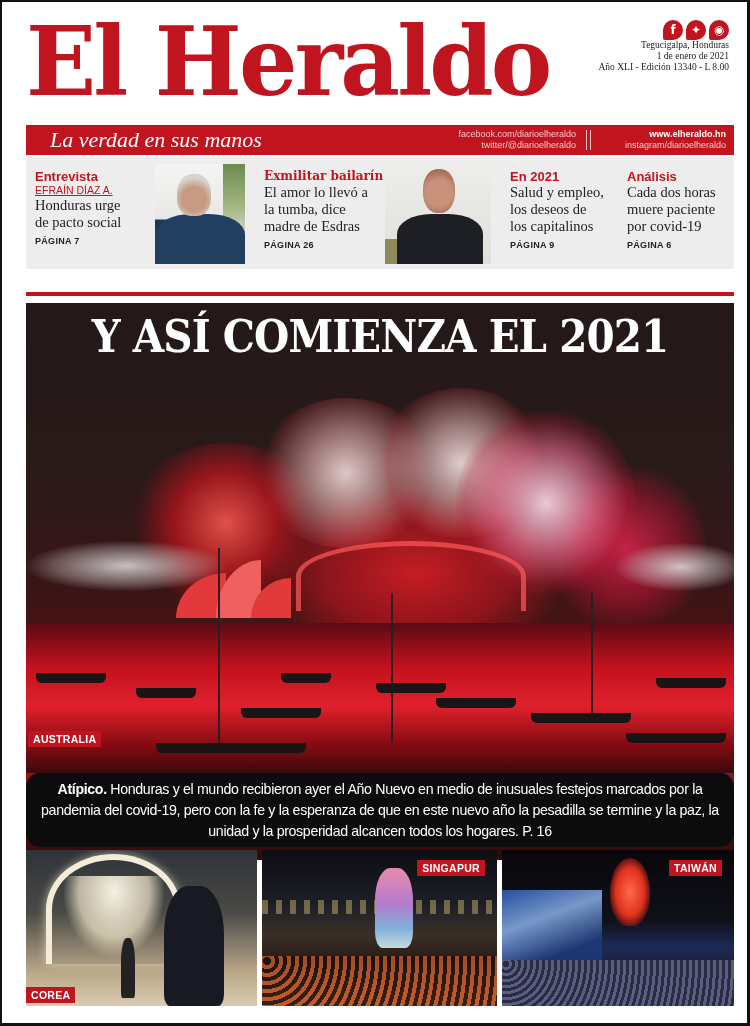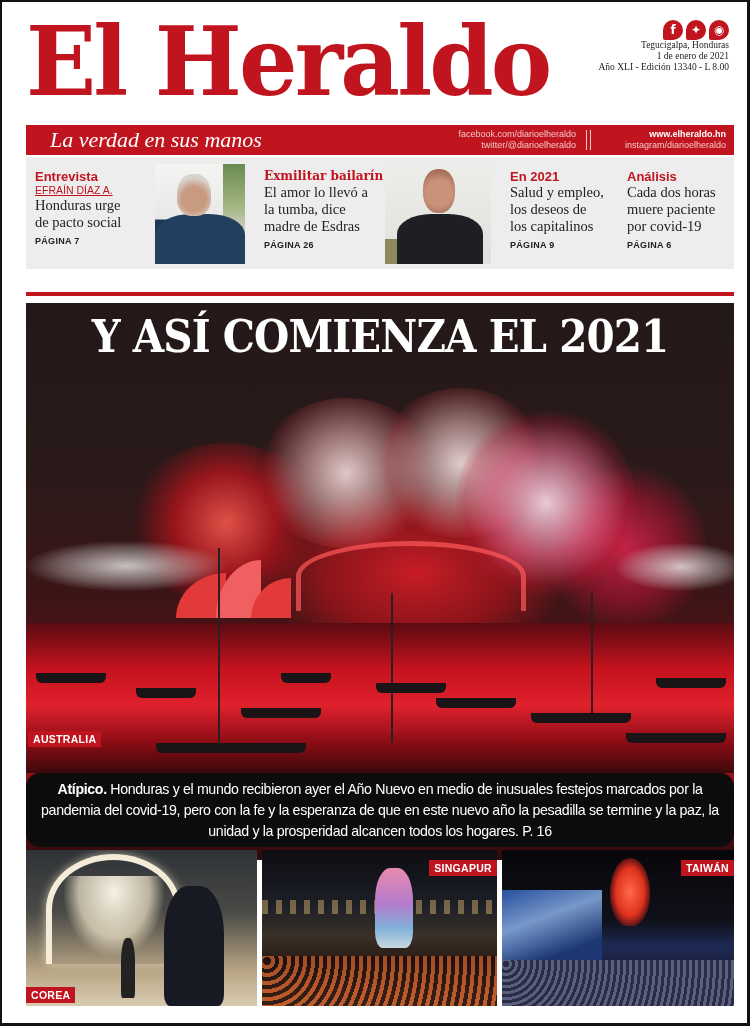--- a/index.html
+++ b/index.html
@@ -71,21 +71,21 @@
   .caption { position: absolute; left: 24px; top: 771px; width: 708px; height: 74px; background: #0c0c0c; color: #fff; text-align: center; padding: 6px 4px 0; font-family: "Liberation Sans", sans-serif; font-size: 14.2px; line-height: 21px; letter-spacing: -0.35px; border-radius: 14px; }
   .caption b { font-weight: bold; }
 
   
   .thumb { position: absolute; top: 848px; height: 156px; overflow: hidden; }
   .t1 { left: 24px; width: 231px; background: linear-gradient(180deg, #2f3338 0%, #4a4a46 40%, #b9a687 78%, #d9cbb0 100%); }
   .t2 { left: 260px; width: 235px; background: linear-gradient(180deg, #0d0d12 0%, #1d1f27 35%, #3a3028 55%, #2a1b15 70%, #c2602c 90%, #d77a3a 100%); }
   .t3 { left: 500px; width: 232px; background: linear-gradient(180deg, #07070b 0%, #101019 45%, #1d2a55 62%, #1b1d3a 75%, #2b2640 100%); }
   .thumb-label { position: absolute; background: #c0141f; color: #fff; font-weight: bold; font-size: 10.5px; line-height: 16px; padding: 0 5px; letter-spacing: 0.3px; }
   .t1 .thumb-label { left: 0; bottom: 3px; }
-  .t2 .thumb-label, .t3 .thumb-label { right: 0; top: 10px; }
+  .t2 .thumb-label, .t3 .thumb-label { right: 12px; top: 10px; }
   .arch { position: absolute; left: 20px; top: 4px; width: 135px; height: 110px; border-radius: 50% 50% 0 0; border: 6px solid #f4ecd9; border-bottom: none; box-shadow: 0 0 10px rgba(255,245,215,0.6); }
   .curtain { position: absolute; left: 38px; top: 26px; width: 100px; height: 80px; background: radial-gradient(ellipse at 50% 20%, rgba(255,250,235,0.95) 0%, rgba(240,228,200,0.7) 50%, transparent 72%); }
   .person-big { position: absolute; left: 138px; top: 36px; width: 60px; height: 120px; background: #171a22; border-radius: 40% 40% 10% 10%; }
   .person-small { position: absolute; left: 95px; top: 88px; width: 14px; height: 60px; background: #222; border-radius: 40% 40% 10% 10%; }
   .merlion { position: absolute; left: 113px; top: 18px; width: 38px; height: 80px; border-radius: 40% 40% 20% 20%; background: linear-gradient(180deg, #e88ab0, #b47ccd 45%, #7fb0d8 75%, #c8d8e0); }
   .city-lights { position: absolute; left: 0; right: 0; top: 50px; height: 14px; background: repeating-linear-gradient(90deg, rgba(240,200,120,0.7) 0 6px, transparent 6px 14px); opacity: 0.6; }
   .crowd { position: absolute; left: 0; right: 0; bottom: 0; height: 50px; background: repeating-radial-gradient(circle at 5px 5px, #1a1010 0 4px, #b9572a 4px 8px); opacity: 0.85; }
   .tower { position: absolute; left: 108px; top: 8px; width: 40px; height: 68px; border-radius: 50% 50% 30% 30%; background: radial-gradient(ellipse, #ff6a4a 0%, #e0321e 50%, rgba(180,30,20,0.5) 70%, transparent 75%); }
   .stage { position: absolute; left: 0; top: 40px; width: 100px; height: 70px; background: linear-gradient(160deg, #2b5cb8, #8ab0e8 40%, #1d3a7a 80%); opacity: 0.85; }
   .crowd2 { position: absolute; left: 0; right: 0; bottom: 0; height: 46px; background: repeating-radial-gradient(circle at 4px 4px, #2a2c44 0 3px, #5a5e80 3px 6px); }

